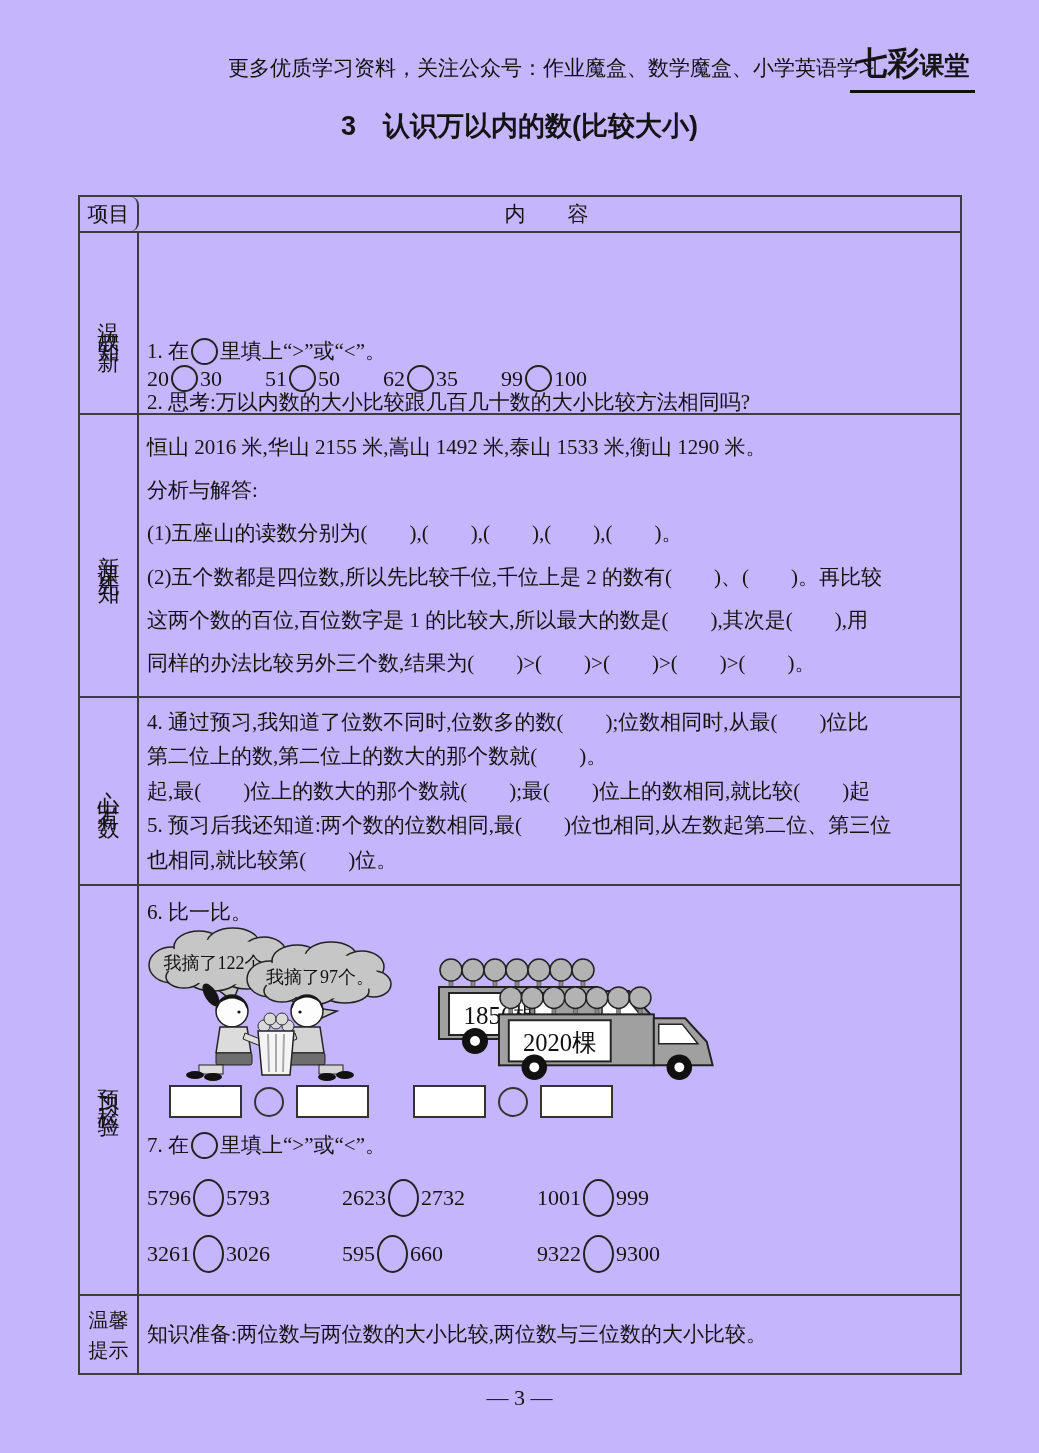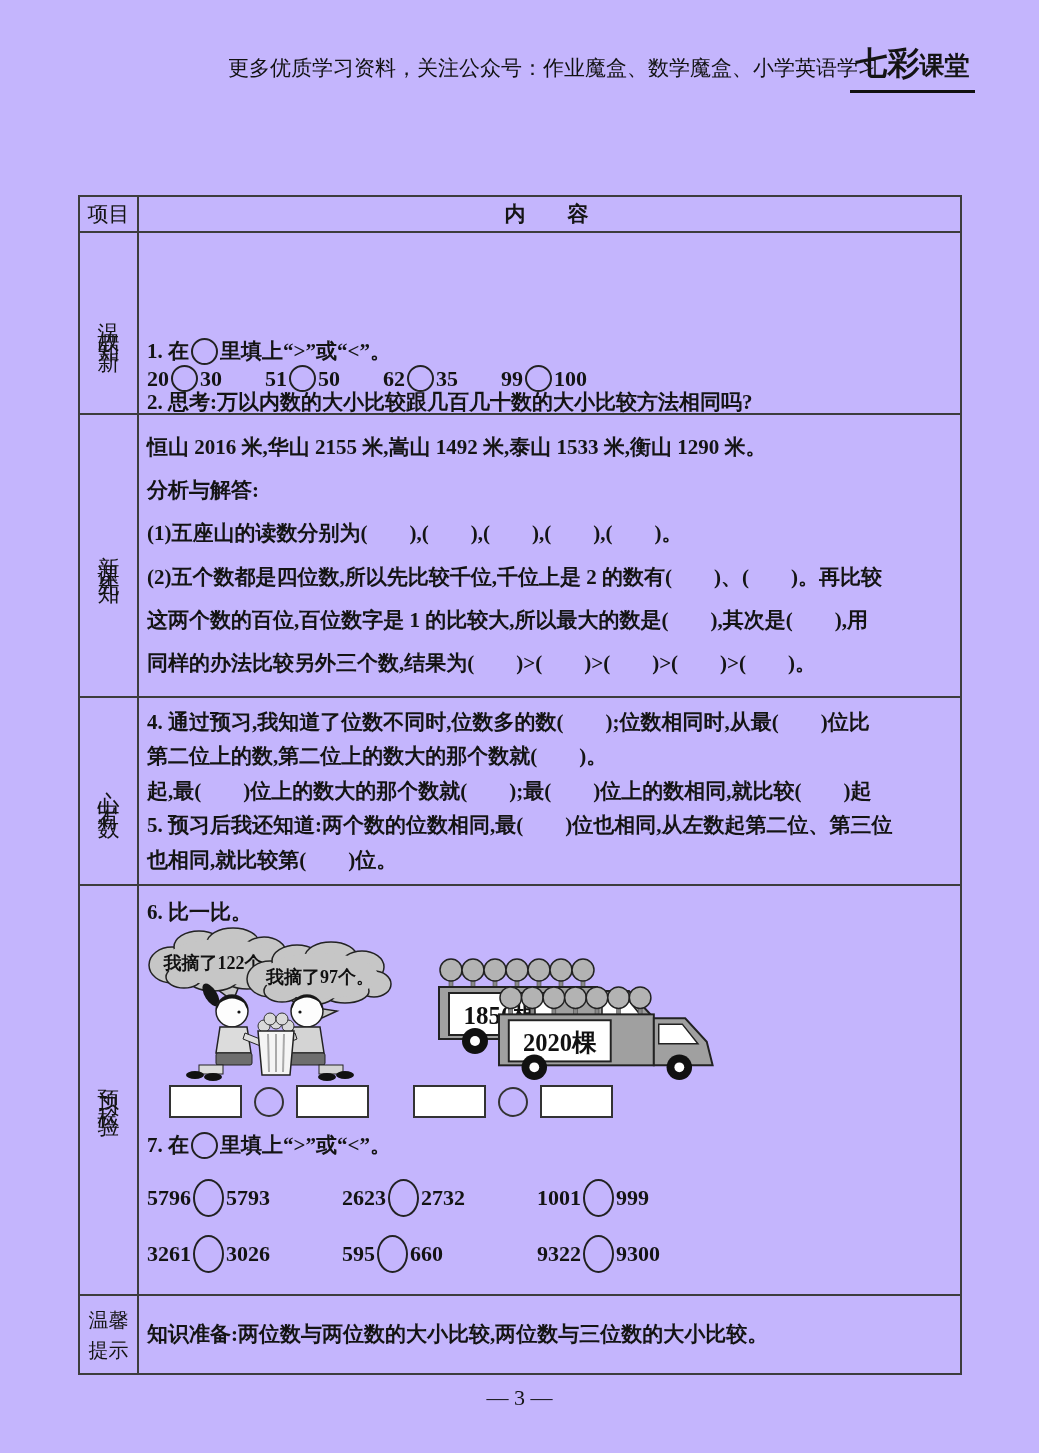--- a/index.html
+++ b/index.html
@@ -16,24 +16,24 @@
 
   .title{position:absolute;left:0;top:108px;width:1039px;text-align:center;
          font-family:"Liberation Sans","DejaVu Sans",sans-serif;font-weight:bold;font-size:27px;}
 
   
   .sheet{position:absolute;left:78px;top:195px;width:884px;border:2px solid #3d3d3d;box-sizing:border-box;}
   .trow{display:flex;border-bottom:2px solid #3d3d3d;box-sizing:border-box;}
   .trow:last-child{border-bottom:none;}
   .lcell{width:59px;min-width:59px;border-right:2px solid #3d3d3d;box-sizing:border-box;
          display:flex;align-items:center;justify-content:center;text-align:center;}
-  .ccell{flex:1;box-sizing:border-box;padding:0 14px 0 8px;overflow:hidden;font-weight:bold;}
+  .ccell{flex:1;box-sizing:border-box;padding:0 14px 0 8px;overflow:hidden;}
   .vlabel{writing-mode:vertical-rl;text-orientation:upright;font-size:22px;letter-spacing:9px;}
   .hhdr{height:36px;}
-  .hhdr .lcell,.hhdr .ccell{display:flex;align-items:center;justify-content:center;font-size:21px;}
+  .hhdr .lcell,.hhdr .ccell{display:flex;align-items:center;justify-content:center;font-size:21px;border-radius:8px;}
   .line{font-size:21px;white-space:nowrap;line-height:1;}
 
   
   .circ{display:inline-block;width:27px;height:27px;border:2px solid #222;border-radius:50%;
         vertical-align:-7px;box-sizing:border-box;margin:0 2px;}
   .oval{display:inline-block;width:31px;height:38px;border:2px solid #222;border-radius:50%;
         vertical-align:-11px;box-sizing:border-box;margin:0 2px;}
   .num{font-size:22px;}
 
   .r-wengu{height:182px;}
@@ -69,20 +69,21 @@
 </head>
 <body>
 
 <div class="page">
 
   <div class="hdr-promo">更多优质学习资料，关注公众号：作业魔盒、数学魔盒、小学英语学习</div>
   <div class="brand">
     <span class="script">七彩</span><span class="bold">课堂</span>
   </div>
 
+  <div class="title">3　认识万以内的数(比较大小)</div>
 
   <div class="sheet">
 
     <div class="trow hhdr">
       <div class="lcell">项目</div>
       <div class="ccell">内　　容</div>
     </div>
 
     <div class="trow r-wengu">
       <div class="lcell">

